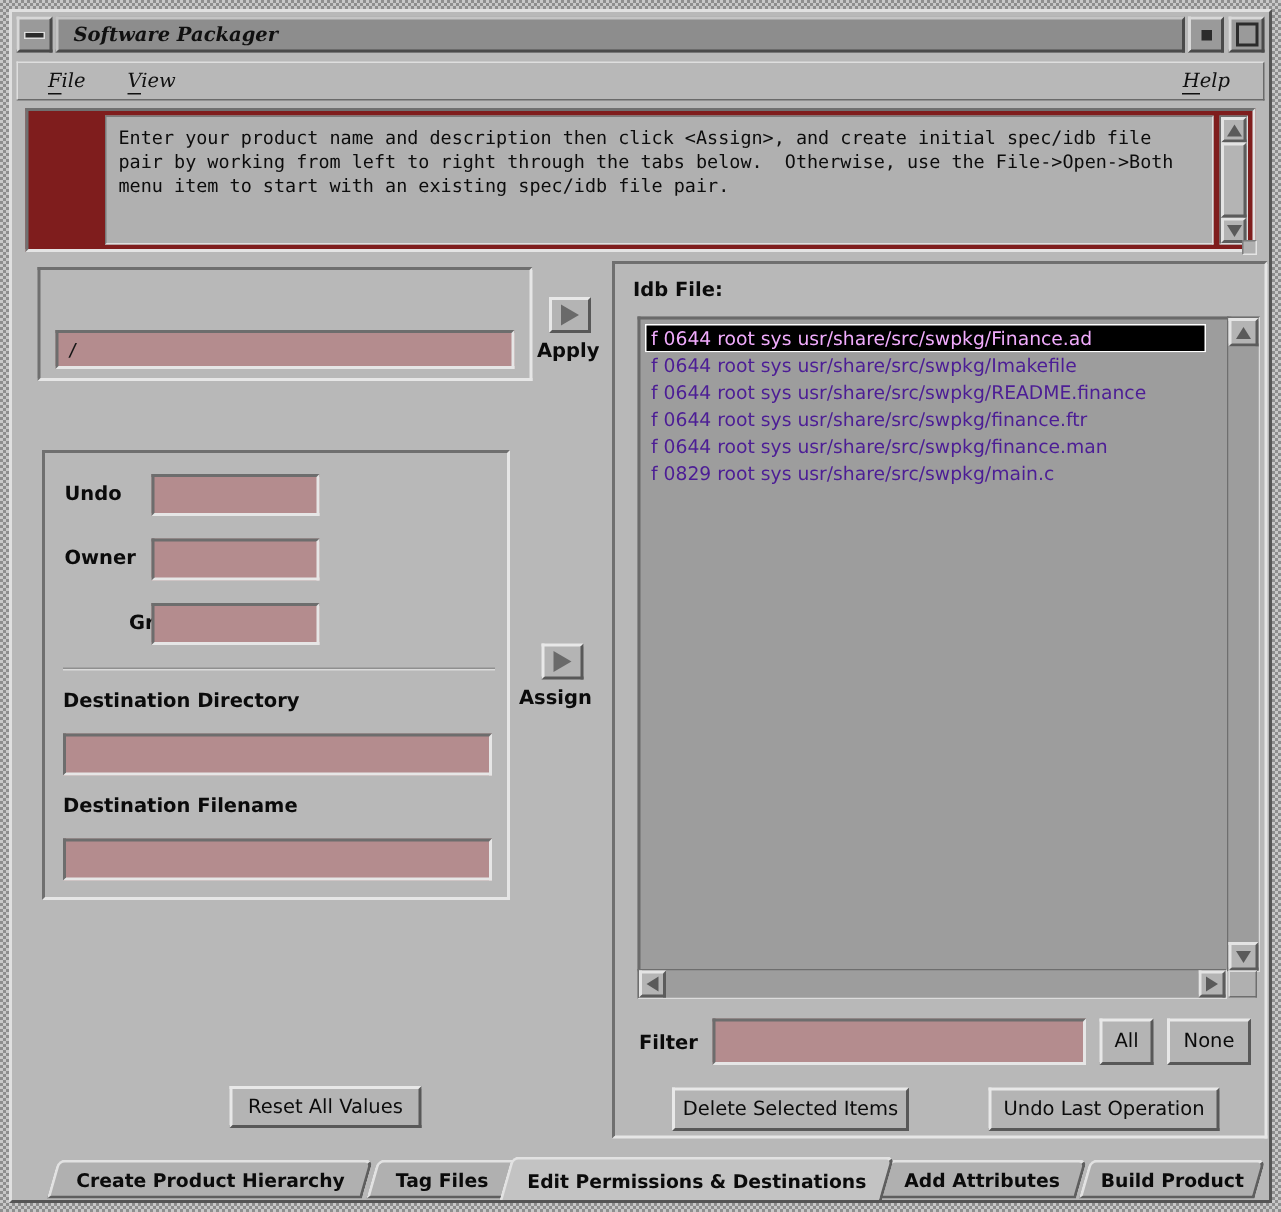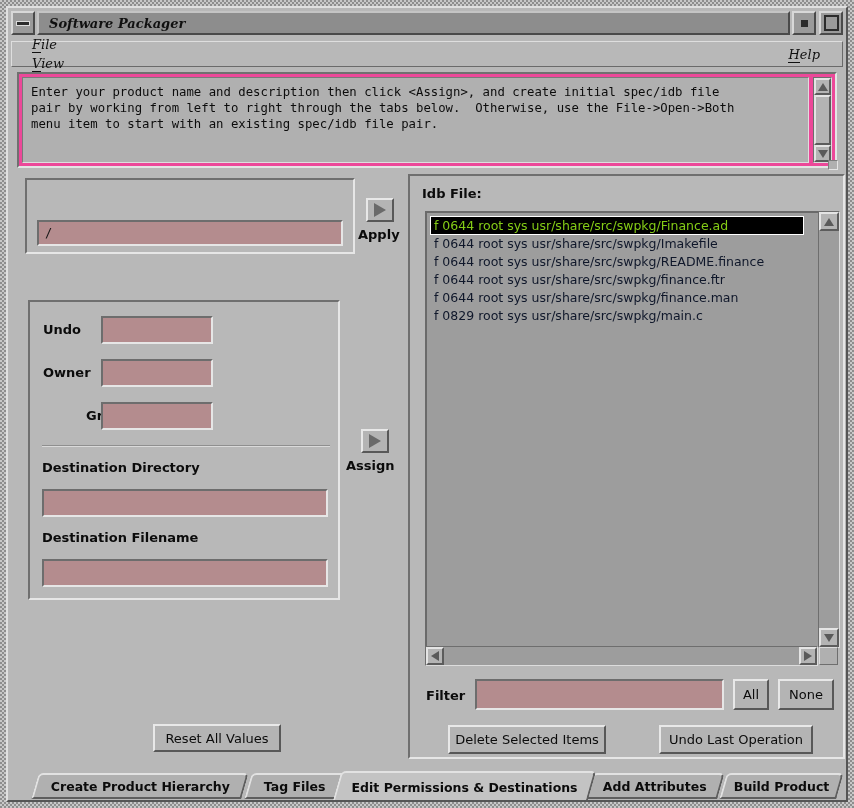--- a/index.html
+++ b/index.html
@@ -105,34 +105,35 @@
     font-family: "DejaVu Serif", serif;
     font-style: italic;
     font-size: 13px;
     color: #101010;
     padding: 2px 10px;
     margin: 0 4px;
     cursor: default;
     white-space: nowrap;
   }
   .menu-item span.mn { border-bottom: 1px solid #101010; padding-bottom: 0px; }
-  #menu-left { display: flex; padding-left: 6px; flex-direction: column; }
+  #menu-left { display: flex; align-items: center; padding-left: 6px; }
   #menu-right { margin-left: auto; display: flex; align-items: flex-start; padding-right: 8px; }
 
   
   #instr-wrap {
     position: absolute; left: 9px; top: 64px;
     width: 820px; height: 96px;
-    background: #ec4899;
+    background: #7f1d1d;
     border-top: 2px solid #707070;
     border-left: 2px solid #707070;
     border-right: 2px solid #e4e4e4;
     border-bottom: 2px solid #e4e4e4;
     box-sizing: border-box;
     display: flex;
+    padding-left: 48px;
   }
   #instr-text {
     flex: 1 1 auto;
     margin: 3px;
     padding: 6px 8px;
     background: #b0b0b0;
     border-top: 1px solid #7a7a7a;
     border-left: 1px solid #7a7a7a;
     border-right: 1px solid #dedede;
     border-bottom: 1px solid #dedede;
@@ -285,28 +286,28 @@
     border-bottom: 2px solid #e6e6e6;
     box-sizing: border-box;
     overflow: hidden;
     padding: 3px 2px 2px 3px;
   }
   .list-row {
     font-family: "DejaVu Sans", sans-serif;
     font-size: 12.5px;
     line-height: 18px;
     height: 18px;
-    color: #0f172a;
+    color: #4c1d95;
     padding-left: 4px;
     white-space: nowrap;
     box-sizing: border-box;
   }
   .list-row.selected {
     background: #000000;
-    color: #84cc16;
+    color: #f0abfc;
     border: 1px solid #ffffff;
     padding-left: 3px;
     height: 19px;
     line-height: 17px;
     width: 374px;
   }
 
   
   #tabbar {
     position: absolute;

